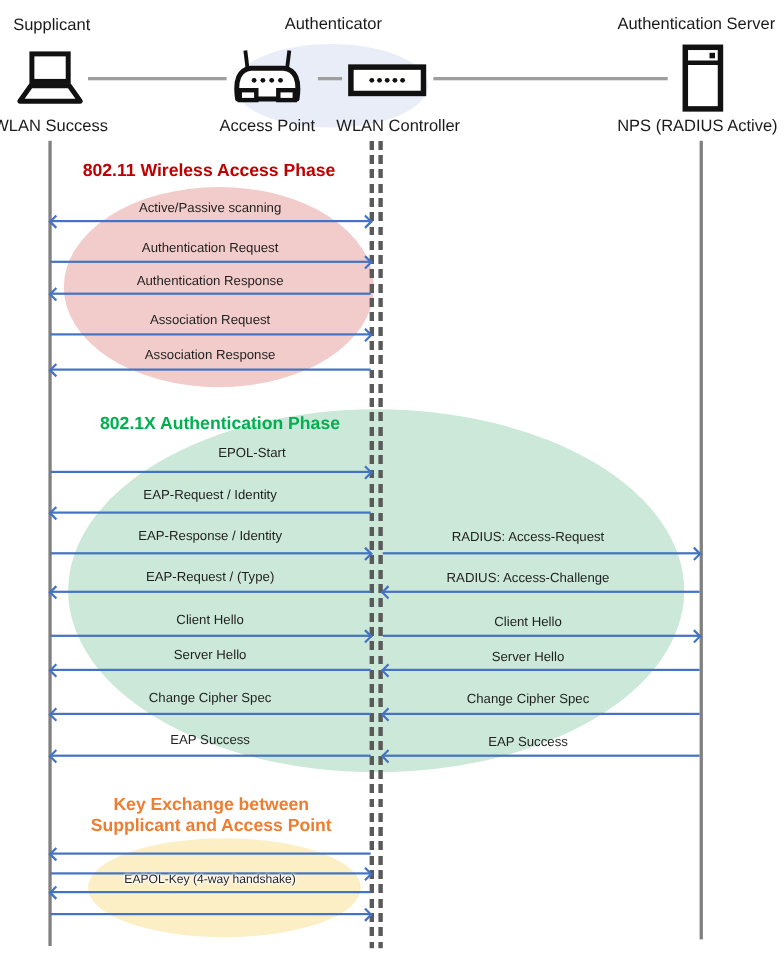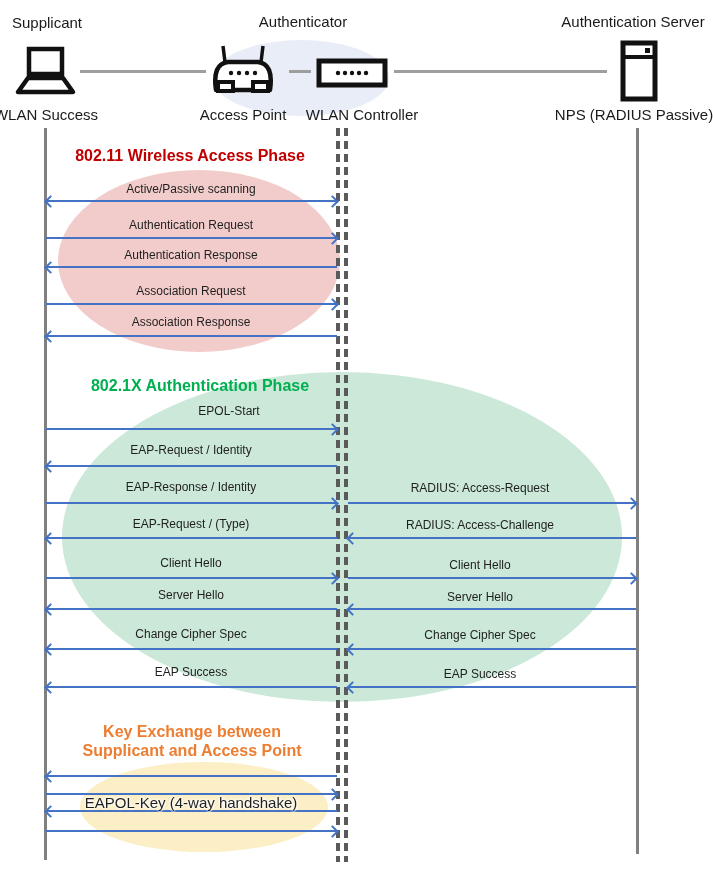--- a/index.html
+++ b/index.html
@@ -24,21 +24,21 @@
   .ptitle { position:absolute; font-size:16px; text-align:center; white-space:nowrap;
     transform:translateX(-50%); z-index:2; line-height:19px;font-weight:bold; }
   .pt-red    { color:#c00000; }
   .pt-green  { color:#00b050; }
   .pt-orange { color:#ed7d31; }
 
   .mlabel { position:absolute; font-size:12px; color:#1f1f1f; white-space:nowrap;
     transform:translateX(-50%); z-index:3; }
   .mlabel.seg-l { left:191px; }
   .mlabel.seg-r { left:480px; }
-  .keylbl { font-size:15px; z-index:4;
+  .keylbl { font-size:11px; z-index:4;
     text-shadow:0 0 2px #fff,0 0 2px #fff,0 0 3px #fff,0 0 3px #fff; }
 
   .arr { position:absolute; height:2px; background:#4472c4; z-index:2; }
   .arr.seg-l { left:46px;  width:291px; }
   .arr.seg-r { left:348px; width:288px; }
   .arr.a-l::before, .arr.a-b::before {
     content:""; position:absolute; left:0; top:-3.5px; width:9px; height:9px;
     border-top:2.4px solid #4472c4; border-left:2.4px solid #4472c4;
     transform:rotate(-45deg); box-sizing:border-box;
   }
@@ -95,21 +95,21 @@
 
   <svg class="icon" style="left:620px; top:40px;" width="38" height="62" viewBox="0 0 38 62">
     <rect x="3" y="3" width="32" height="56" fill="#fff" stroke="#111" stroke-width="5"></rect>
     <line x1="3" y1="17" x2="35" y2="17" stroke="#111" stroke-width="4"></line>
     <rect x="25" y="8" width="5" height="5" fill="#111"></rect>
   </svg>
 
   <div class="devlabel" style="left:46px;  top:106px;">WLAN Success</div>
   <div class="devlabel" style="left:243px; top:106px;">Access Point</div>
   <div class="devlabel" style="left:362px; top:106px;">WLAN Controller</div>
-  <div class="devlabel" style="left:634px; top:106px;">NPS (RADIUS Passive)</div>
+  <div class="devlabel" style="left:634px; top:106px;">NPS (RADIUS Active)</div>
 
   <div class="lifeline" style="left:44px;  top:128px; height:732px;"></div>
   <div class="lifeline" style="left:636px; top:128px; height:726px;"></div>
   <div class="dashline" style="left:336px; top:128px; height:734px;"></div>
   <div class="dashline" style="left:344px; top:128px; height:734px;"></div>
 
   <div class="ptitle pt-red" style="left:190px; top:146px;">802.11 Wireless Access Phase</div>
   <div class="ptitle pt-green" style="left:200px; top:376px;">802.1X Authentication Phase</div>
   <div class="ptitle pt-orange" style="left:192px; top:722px;">
     <div>Key Exchange between</div>

